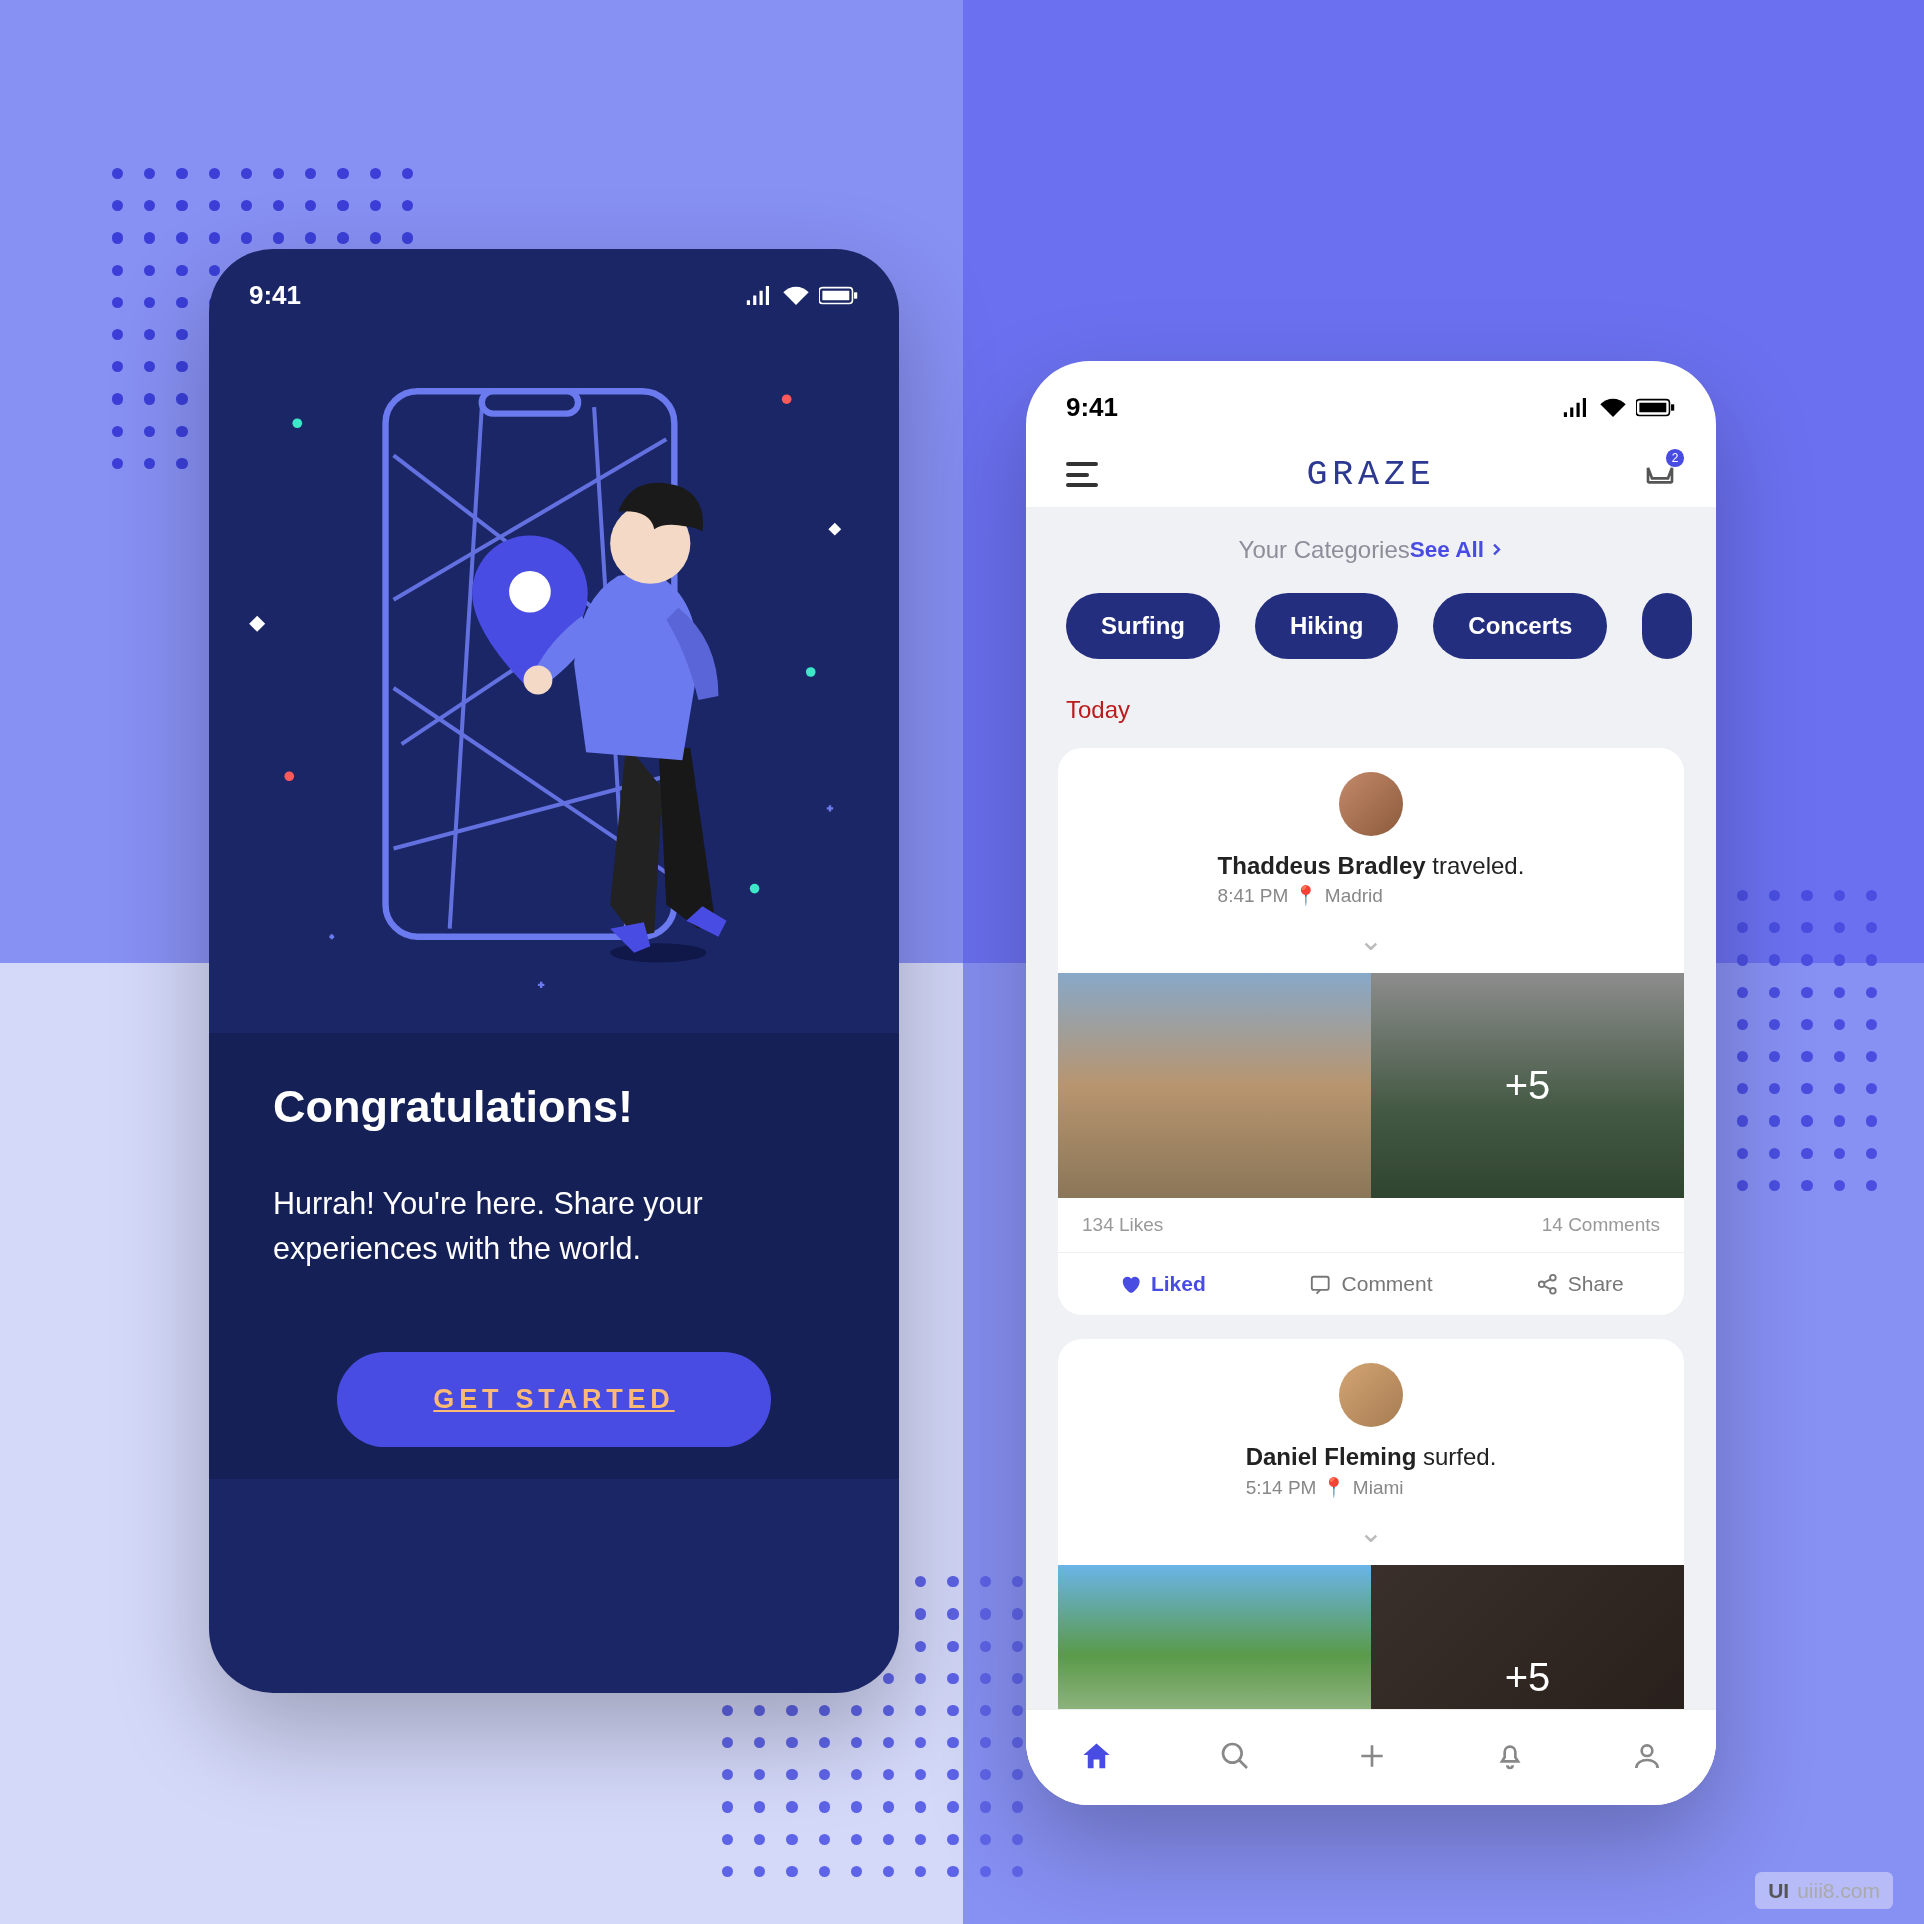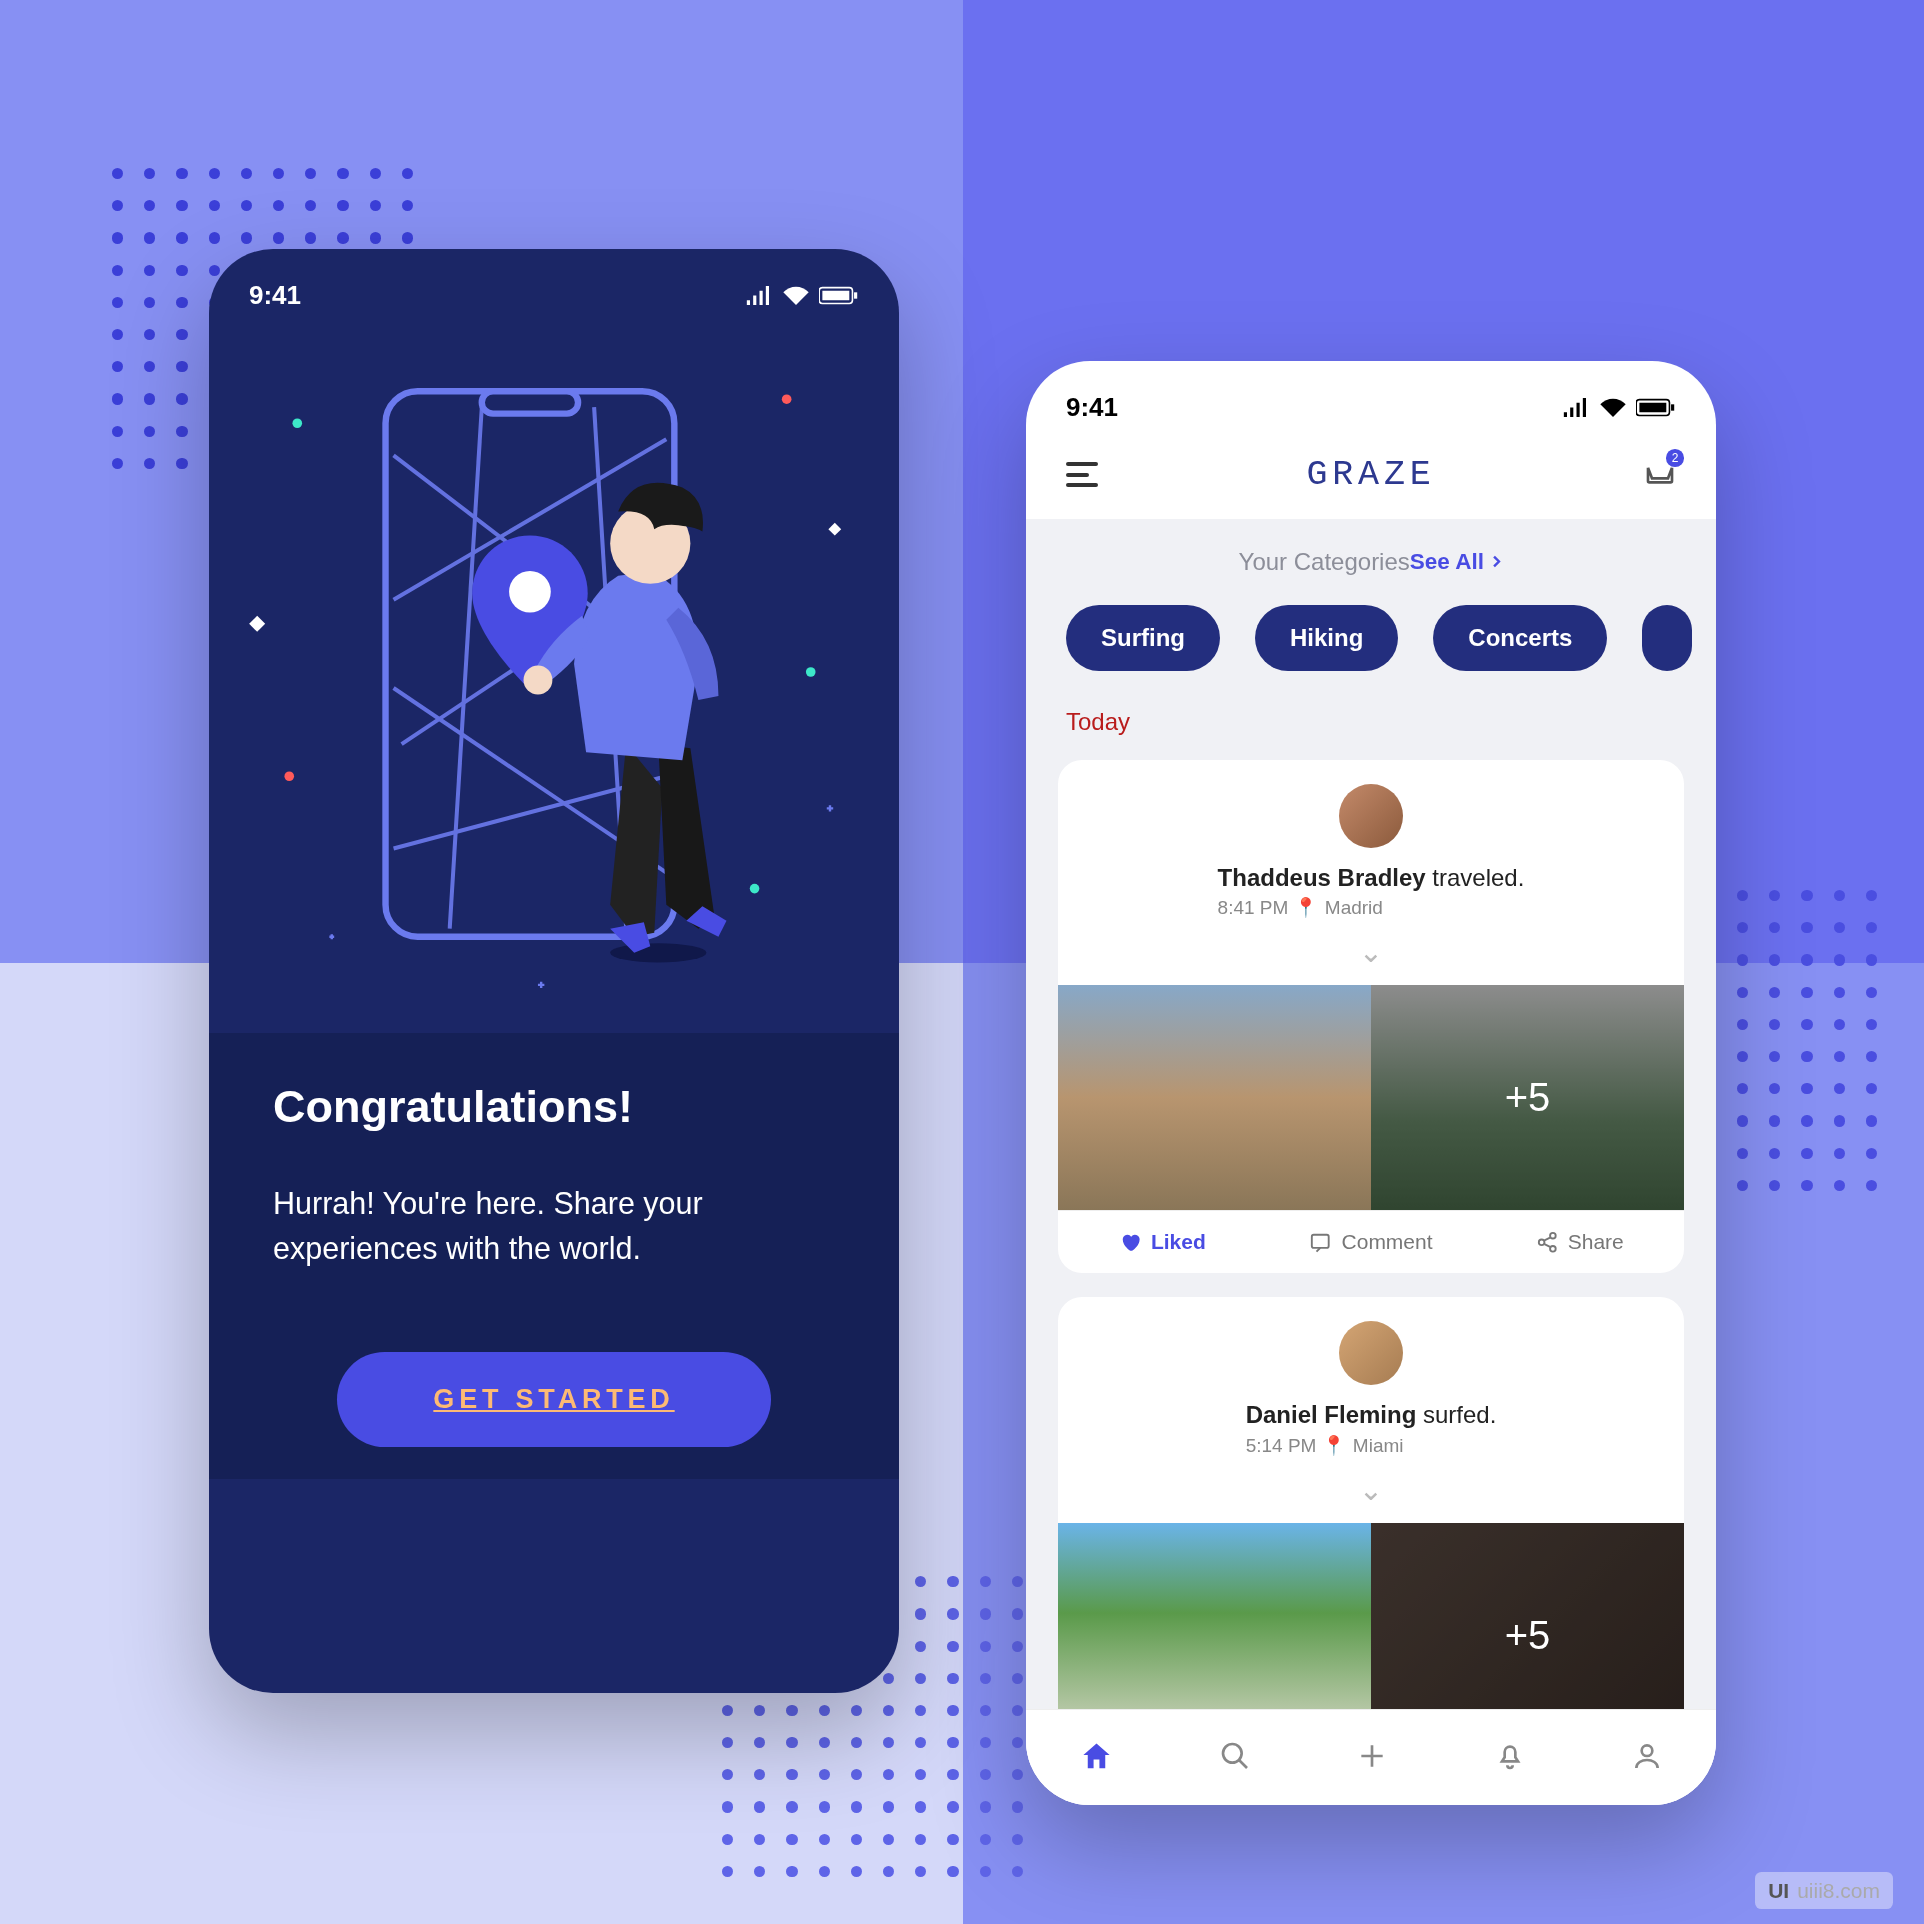--- a/index.html
+++ b/index.html
@@ -39,21 +39,21 @@
   .stat-icons { display:flex; gap:9.6px; align-items:center; }
 
   
   .illus { height:706px; position:relative; }
   .congrats { padding:48px 64px 32px; background:#152056; }
   .congrats h1 { color:#fff; font-size:45px; font-weight:800; margin-bottom:32px; }
   .congrats p { color:#ffffff; font-size:30.5px; line-height:1.5;margin-top:48px; }
   .getstarted { margin:80px 64px 0; background:#494CE3; color:#fdba74; border:none; border-radius:48px; padding:32px; width:calc(100% - 128px); font-size:27px; font-weight:700; letter-spacing:4.8px;text-decoration:underline; }
 
   
-  .header2 { display:flex; justify-content:space-between; align-items:center; padding:16px 40px 24px; }
+  .header2 { display:flex; justify-content:space-between; align-items:center; padding:16px 40px 12px; }
   .logo { color:#2D3990; font-size:35px; letter-spacing:4.8px; font-weight:300; font-family:'Courier New',monospace; }
   .menu-icon { display:flex; flex-direction:column; gap:6.4px; }
   .menu-icon span { display:block; height:4px; background:#333; border-radius:2.4px; }
   .menu-icon span:nth-child(1){width:32px;} .menu-icon span:nth-child(2){width:22.5px;} .menu-icon span:nth-child(3){width:32px;}
   .inbox { position:relative; }
   .inbox-badge { position:absolute; top:-8px; right:-8px; background:#494CE3; color:#fff; border-radius:50%; width:17.6px; height:17.6px; font-size:12px; display:flex; align-items:center; justify-content:center; }
 
   .body2 { background:#f0f1f5; min-height:1203px; padding-bottom:96px; }
   .sec-head { display:flex; justify-content:center; align-items:center; padding:29px 40px; }
   .sec-head .t { color:#8c8e99; font-size:24px; }
@@ -536,20 +536,24 @@
             <span>Madrid</span>
           </div>
         </div>
         <div class="chev">⌄</div>
       </div>
       <div class="imgs">
         <div class="img city"></div>
         <div class="img stadium">
           <div class="overlay">+5</div>
         </div>
+      </div>
+      <div class="stats">
+        <span>134 Likes</span>
+        <span>14 Comments</span>
       </div>
       <div class="actions">
         <div class="act liked">
           <svg width="22.5" height="22.5" viewBox="0 0 24 24">
               <path fill="#494CE3" d="M12 21s-8-5-8-12a5 5 0 019-3 5 5 0 019 3c0 7-8 12-8 12z"></path>
             </svg>
           <span>Liked</span>
         </div>
         <div class="act">
           <svg width="22.5" height="22.5" viewBox="0 0 24 24" fill="none" stroke="#777" stroke-width="2">

